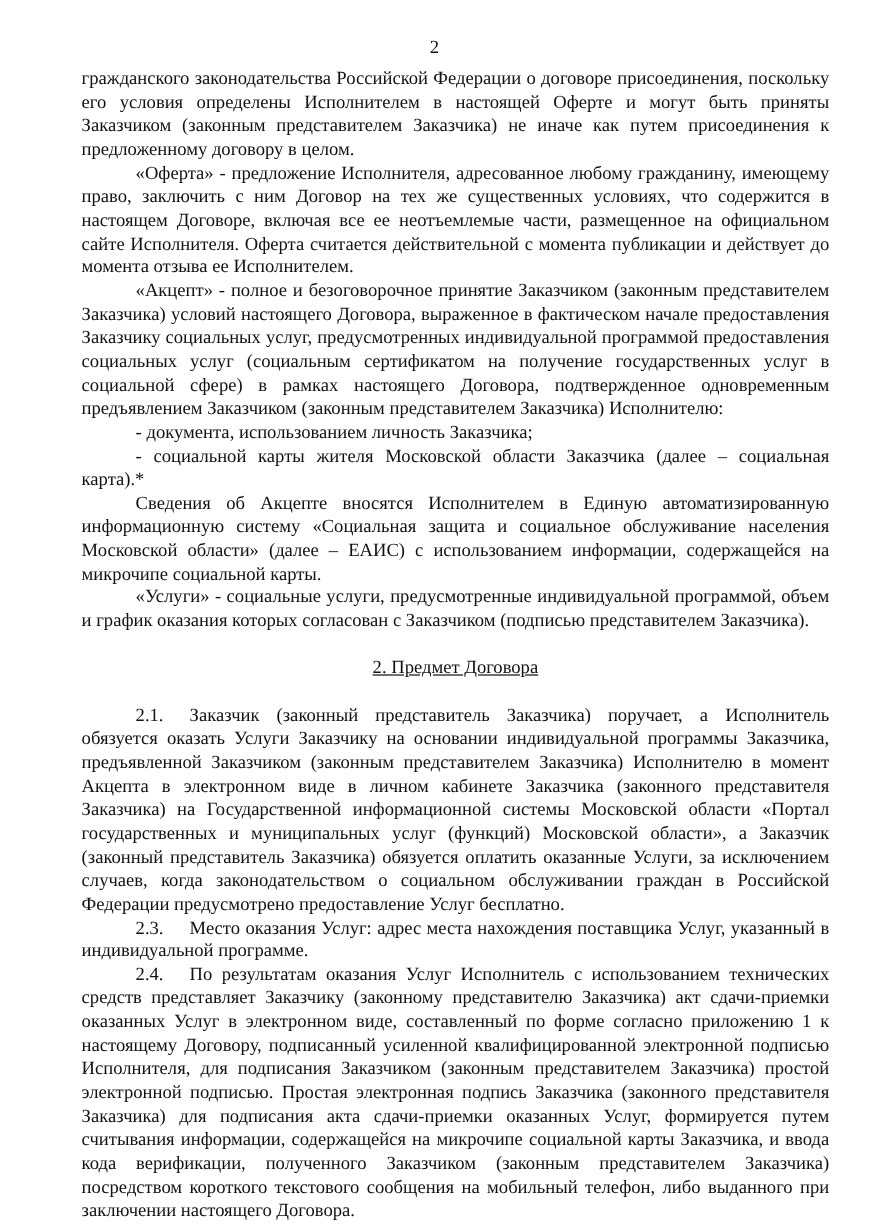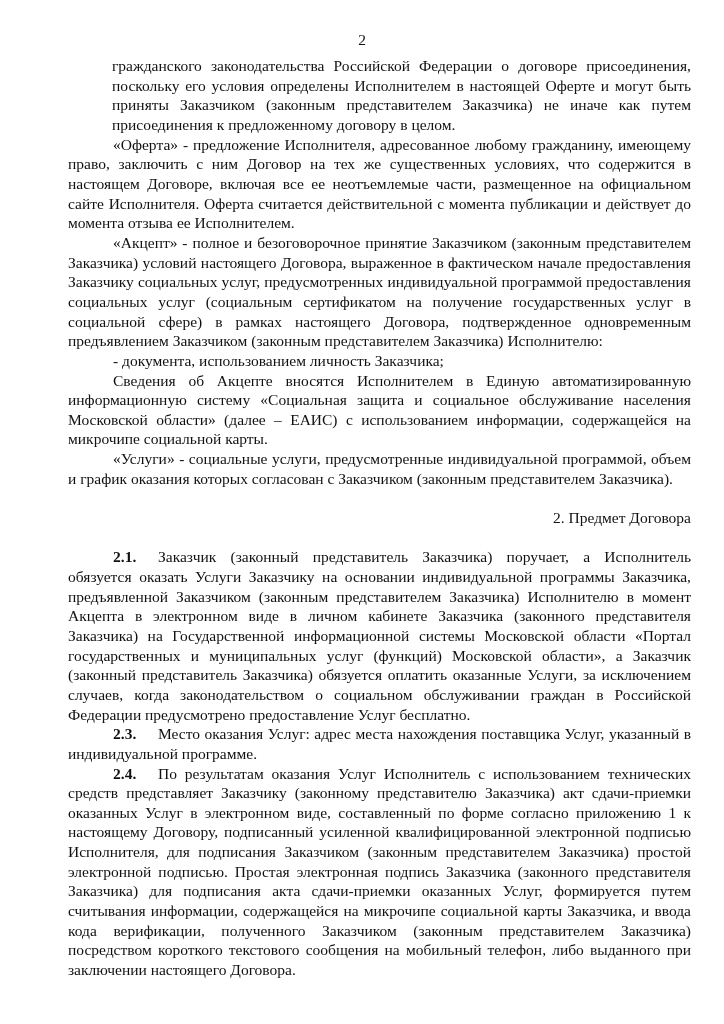--- a/index.html
+++ b/index.html
@@ -11,40 +11,42 @@
   }
   .page-number {
     position: absolute; top: 30px; left: 0; width: 724px; text-align: center;
     font-size: 15.5px; line-height: 19.6px;
   }
   .body-text {
     position: absolute; top: 56px; left: 68px; width: 623px;
     font-size: 15.5px; line-height: 19.65px; text-align: justify;
   }
   .body-text p { margin: 0; text-indent: 45px; }
-  .body-text p.noindent { text-indent: 0; margin-left: 44px; }
+  .body-text p.noindent { text-indent: 0; }
   .section-heading {
-    text-align: right; text-indent: 0 !important;
+    text-align: center; text-indent: 0 !important;
     margin: 19.6px 0 19.6px 0 !important;
+    text-decoration: underline;
   }
-  .clause-num { display: inline-block; width: 45px; text-indent: 0; font-weight: bold; }
+  .clause-num { display: inline-block; width: 45px; text-indent: 0; }
 </style>
 </head>
 <body>
 
 <div class="page">
   <div class="page-number">2</div>
 
   <div class="body-text">
     <p class="noindent">гражданского законодательства Российской Федерации о договоре присоединения, поскольку его условия определены Исполнителем в настоящей Оферте и могут быть приняты Заказчиком (законным представителем Заказчика) не иначе как путем присоединения к предложенному договору в целом.</p>
     <p>«Оферта» - предложение Исполнителя, адресованное любому гражданину, имеющему право, заключить с ним Договор на тех же существенных условиях, что содержится в настоящем Договоре, включая все ее неотъемлемые части, размещенное на официальном сайте Исполнителя. Оферта считается действительной с момента публикации и действует до момента отзыва ее Исполнителем.</p>
     <p>«Акцепт» - полное и безоговорочное принятие Заказчиком (законным представителем Заказчика) условий настоящего Договора, выраженное в фактическом начале предоставления Заказчику социальных услуг, предусмотренных индивидуальной программой предоставления социальных услуг (социальным сертификатом на получение государственных услуг в социальной сфере) в рамках настоящего Договора, подтвержденное одновременным предъявлением Заказчиком (законным представителем Заказчика) Исполнителю:</p>
     <p>- документа, использованием личность Заказчика;</p>
+    <p>- социальной карты жителя Московской области Заказчика (далее – социальная карта).*</p>
     <p>Сведения об Акцепте вносятся Исполнителем в Единую автоматизированную информационную систему «Социальная защита и социальное обслуживание населения Московской области» (далее – ЕАИС) с использованием информации, содержащейся на микрочипе социальной карты.</p>
-    <p>«Услуги» - социальные услуги, предусмотренные индивидуальной программой, объем и график оказания которых согласован с Заказчиком (законным представителем Заказчика).</p>
+    <p>«Услуги» - социальные услуги, предусмотренные индивидуальной программой, объем и график оказания которых согласован с Заказчиком (подписью представителем Заказчика).</p>
 
     <p class="section-heading">2.  Предмет Договора</p>
 
     <p><span class="clause-num">2.1.</span><span>Заказчик (законный представитель Заказчика) поручает, а Исполнитель обязуется оказать Услуги Заказчику на основании индивидуальной программы Заказчика, предъявленной Заказчиком (законным представителем Заказчика) Исполнителю в момент Акцепта в электронном виде в личном кабинете Заказчика (законного представителя Заказчика) на Государственной информационной системы Московской области «Портал государственных и муниципальных услуг (функций) Московской области», а Заказчик (законный представитель Заказчика) обязуется оплатить оказанные Услуги, за исключением случаев, когда законодательством о социальном обслуживании граждан в Российской Федерации предусмотрено предоставление Услуг бесплатно.</span></p>
     <p><span class="clause-num">2.3.</span><span>Место оказания Услуг: адрес места нахождения поставщика Услуг, указанный в индивидуальной программе.</span></p>
     <p><span class="clause-num">2.4.</span><span>По результатам оказания Услуг Исполнитель с использованием технических средств представляет Заказчику (законному представителю Заказчика) акт сдачи-приемки оказанных Услуг в электронном виде, составленный по форме согласно приложению 1 к настоящему Договору, подписанный усиленной квалифицированной электронной подписью Исполнителя, для подписания Заказчиком (законным представителем Заказчика) простой электронной подписью. Простая электронная подпись Заказчика (законного представителя Заказчика) для подписания акта сдачи-приемки оказанных Услуг, формируется путем считывания информации, содержащейся на микрочипе социальной карты Заказчика, и ввода кода верификации, полученного Заказчиком (законным представителем Заказчика) посредством короткого текстового сообщения на мобильный телефон, либо выданного при заключении настоящего Договора.</span></p>
   </div>
 </div>
 
 </body></html>

